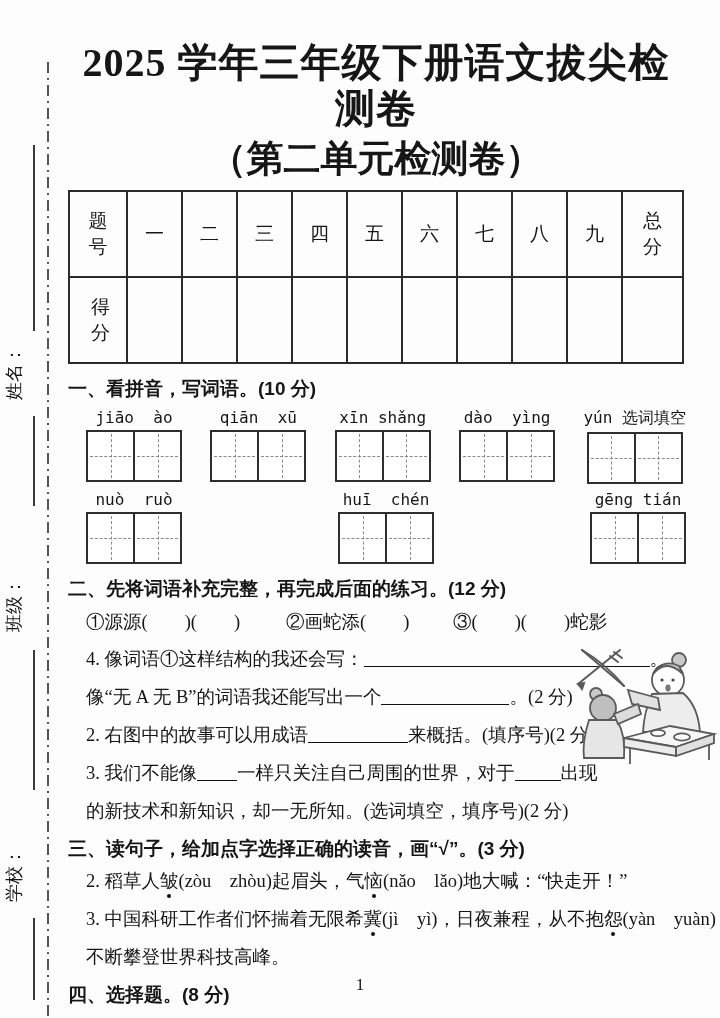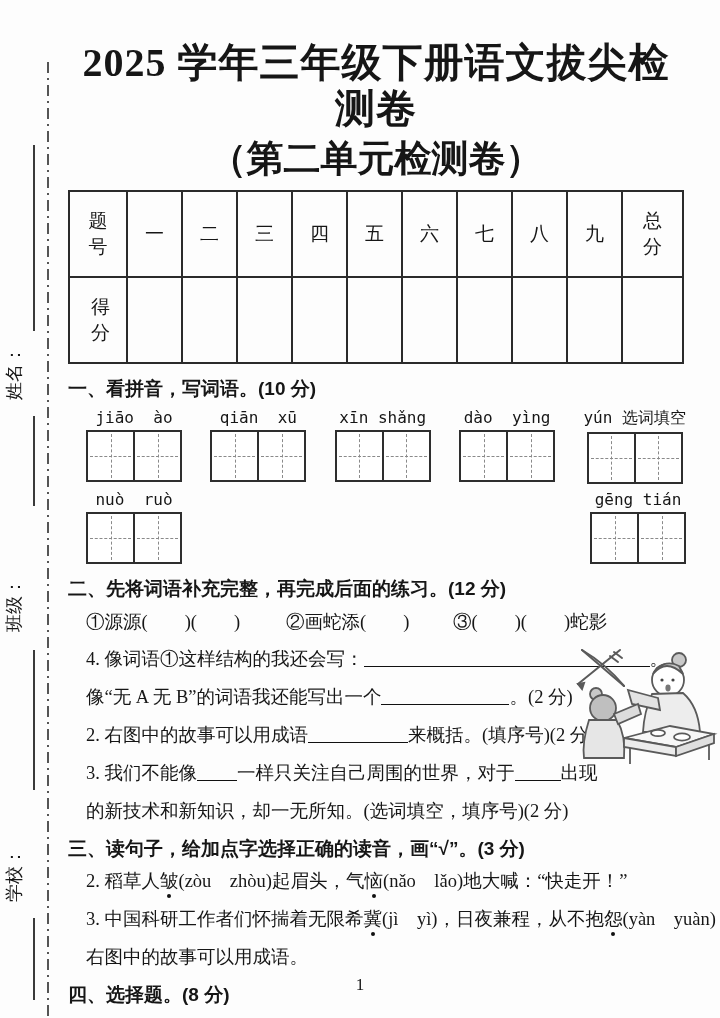--- a/index.html
+++ b/index.html
@@ -161,20 +161,27 @@
 
   <div class="tzg-row">
     <div class="wg">
       <span class="py">nuò  ruò</span>
       <div class="box">
           <div class="cell"></div>
           <div class="cell"></div>
         </div>
     </div>
     <div class="wg">
+      <span class="py">huī  chén</span>
+      <div class="box">
+          <div class="cell"></div>
+          <div class="cell"></div>
+        </div>
+    </div>
+    <div class="wg">
       <span class="py">gēng tián</span>
       <div class="box">
           <div class="cell"></div>
           <div class="cell"></div>
         </div>
     </div>
   </div>
 
   <div class="hd">二、先将词语补充完整，再完成后面的练习。(12 分)</div>
 
@@ -191,21 +198,21 @@
   <div class="ln qindent narrow"><span>2. 右图中的故事可以用成语</span><span class="bl bl-100"></span><span>来概括。(填序号)(2 分)</span></div>
 
   <div class="ln qindent narrow"><span>3. 我们不能像</span><span class="bl bl-40"></span><span>一样只关注自己周围的世界，对于</span><span class="bl bl-46"></span><span>出现</span></div>
 
   <div class="ln qindent indent1 narrow">的新技术和新知识，却一无所知。(选词填空，填序号)(2 分)</div>
 
   <div class="hd">三、读句子，给加点字选择正确的读音，画“√”。(3 分)</div>
 
   <div class="ln qindent"><span>2. 稻草人</span><span class="dotchar">皱</span><span>(zòu　zhòu)起眉头，气</span><span class="dotchar">恼</span><span>(nǎo　lǎo)地大喊：“快走开！”</span></div>
   <div class="ln qindent"><span>3. 中国科研工作者们怀揣着无限希</span><span class="dotchar">冀</span><span>(jì　yì)，日夜兼程，从不抱</span><span class="dotchar">怨</span><span>(yàn　yuàn)，</span></div>
-  <div class="ln qindent indent1">右图中的故事可以用成语。</div>
+  <div class="ln qindent indent1">不断攀登世界科技高峰。</div>
 
   <div class="hd">四、选择题。(8 分)</div>
 
 </div>
 
 <svg class="illus" viewBox="0 0 152 130">
   <g stroke="#5a5a5a" stroke-width="2" fill="none" stroke-linecap="round">
 
     <line x1="12" y1="40" x2="54" y2="6"></line>
     <path d="M16 6 Q40 20 58 42"></path>

